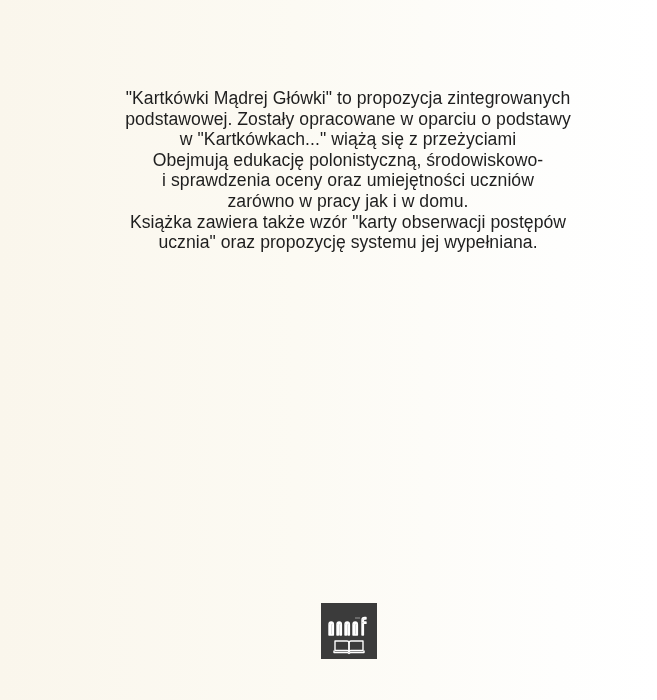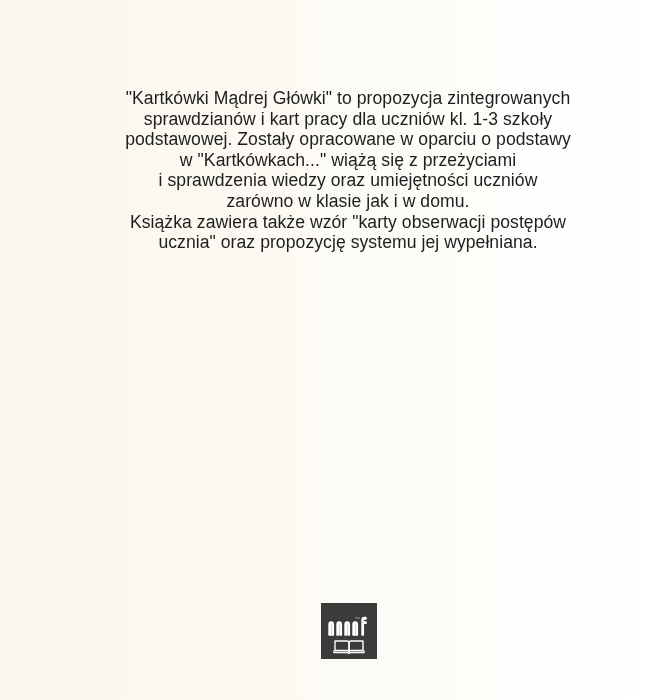--- a/index.html
+++ b/index.html
@@ -55,25 +55,25 @@
       clip: rect(0 0 0 0);
     }
   </style>
 </head>
 <body>
 
 <div class="page">
 
   <div class="blurb">
     <span class="line">"Kartkówki Mądrej Główki" to propozycja zintegrowanych</span>
-    <span class="line">sprawdzianów i kart pracy dla uczniów kl. 1-3 szkoły</span>
     <span class="line">podstawowej. Zostały opracowane w oparciu o podstawy</span>
     <span class="line">w "Kartkówkach..." wiążą się z przeżyciami</span>
-    <span class="line">i sprawdzenia wiedzy oraz umiejętności uczniów</span>
-    <span class="line">zarówno w klasie jak i w domu.</span>
+    <span class="line">Obejmują edukację polonistyczną, środowiskowo-</span>
+    <span class="line">i sprawdzenia oceny oraz umiejętności uczniów</span>
+    <span class="line">zarówno w pracy jak i w domu.</span>
     <span class="line">Książka zawiera także wzór "karty obserwacji postępów</span>
     <span class="line">ucznia" oraz propozycję systemu jej wypełniana.</span>
   </div>
 
   <div class="logo">
     <span class="wordmark-text">annat</span>
     <svg viewBox="0 0 56 56">
 
       <g fill="none" stroke="#ffffff" stroke-width="1.4" stroke-linejoin="round">
 

